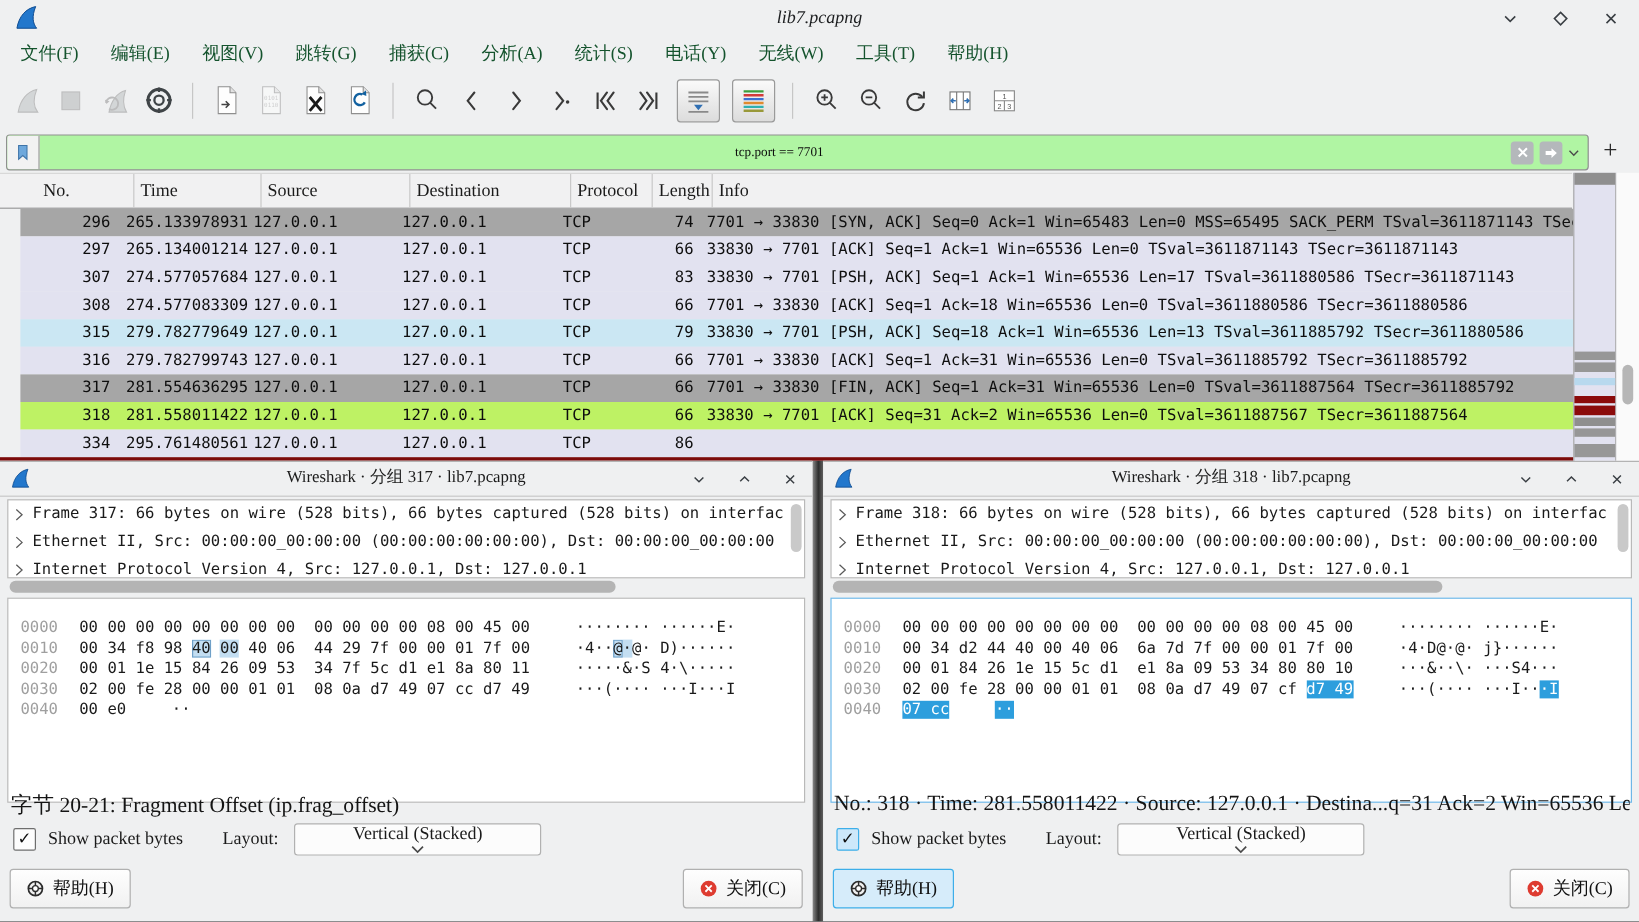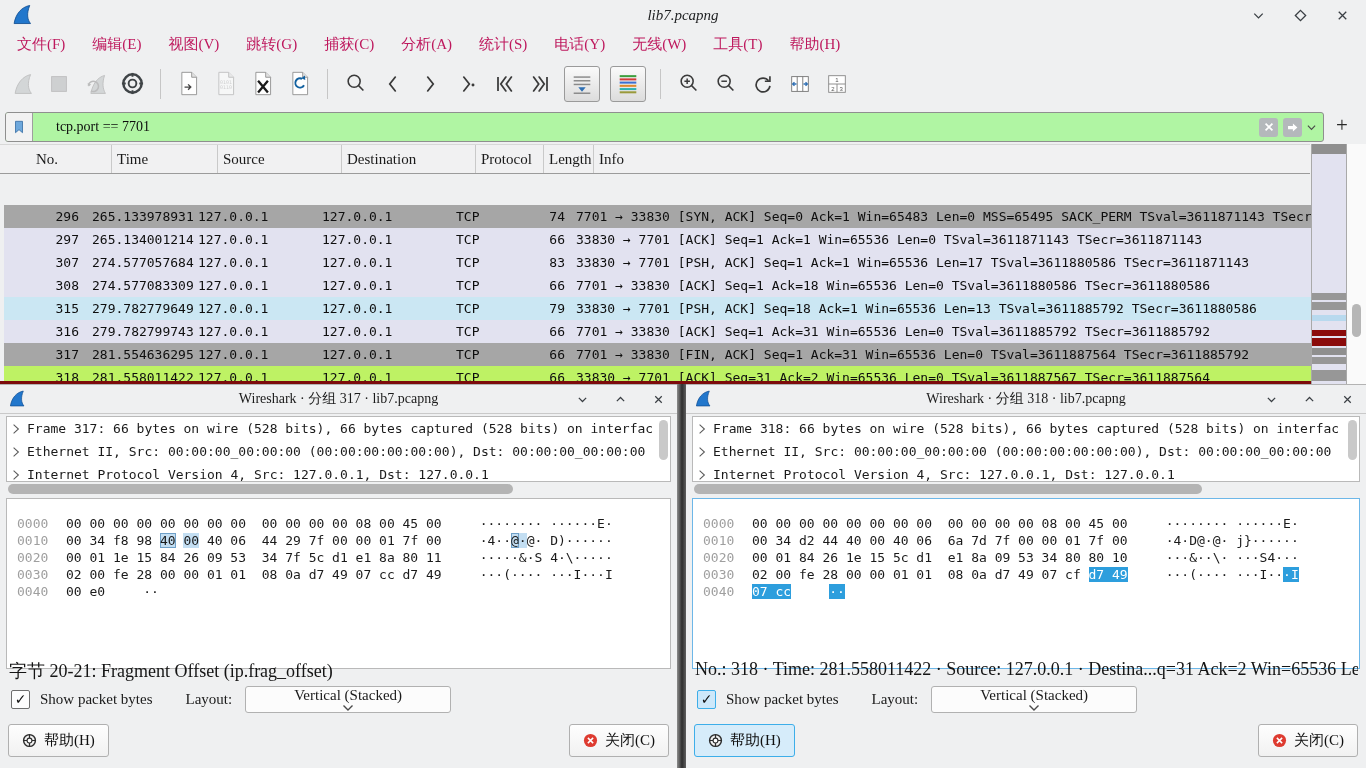--- a/index.html
+++ b/index.html
@@ -7,51 +7,51 @@
           font-family:"Liberation Serif",serif;color:#1a1a1a;}
   svg{display:block}
   
   #titlebar{position:absolute;top:0;left:0;right:0;height:30px;background:#eff0f1;font-style:italic;}
   #main-logo{position:absolute;left:10px;top:3px;}
   #main-title{position:absolute;left:0;right:0;top:0;text-align:center;line-height:30px;font-size:15px;color:#1d1f21;}
   #main-winctl{position:absolute;right:16px;top:8px;display:flex;gap:27px;}
   .wbtn{width:15px;height:15px;display:flex;align-items:center;justify-content:center;}
   
   #menubar{position:absolute;top:30px;left:0;right:0;height:29px;display:flex;align-items:center;
-           padding-left:11px;gap:15px;font-size:15px;color:#be185d;}
+           padding-left:11px;gap:15px;font-size:15px;color:#14532d;}
   .menu-item{padding:2px 6px;white-space:nowrap;}
   
   #toolbar{position:absolute;top:59px;left:0;right:0;height:49px;display:flex;align-items:center;
            padding-left:8px;gap:10px;}
   .tbtn{width:27px;height:27px;display:flex;align-items:center;justify-content:center;}
   .tbtn.disabled{opacity:.5;}
   .tbtn.pressed{width:34px;height:34px;border:1px solid #9a9a9a;border-radius:3px;
                 background:linear-gradient(#fafafa,#dcdcdc);}
   .tsep{width:1px;height:30px;background:#c6c6c6;margin:0 4px;}
   
   #filterbar{position:absolute;top:108px;left:0;right:0;height:36px;}
   #filterbox{position:absolute;left:5px;top:4px;width:1317px;height:28px;border:1px solid #8f8f8f;
              border-radius:3px;display:flex;align-items:center;overflow:hidden;}
   #bookmark{width:26px;align-self:stretch;background:#f2f2f2;border-right:1px solid #9e9e9e;
             display:flex;align-items:center;justify-content:center;}
-  #filtertext{flex:1;padding-left:23px;font-size:14px;color:#0c0c0c;white-space:nowrap;}
+  #filtertext{flex:1;padding-left:7px;font-size:11px;color:#0c0c0c;white-space:nowrap;text-align:center;}
   .fbtn{width:19px;height:19px;border-radius:3px;background:#b4b8bb;display:flex;align-items:center;
         justify-content:center;margin-right:5px;flex:none;}
   #fdrop{margin-right:7px;flex:none;display:flex;align-items:center;}
   #fplus{position:absolute;right:13px;top:4px;width:22px;height:28px;font-size:21px;color:#2a2a2a;
          text-align:center;line-height:26px;}
   
   #pheader{position:absolute;top:144px;left:0;width:1310px;height:30px;display:grid;
            grid-template-columns:84px 106px 124px 134px 68px 50px 1fr;background:#f1f1f2;
            border-bottom:1px solid #9b9b9b;border-top:1px solid #d8d8d8;font-size:15px;box-sizing:border-box;padding-left:28px;}
   .hcell{display:flex;align-items:center;padding-left:5px;border-right:1px solid #c9c9c9;
          overflow:hidden;white-space:nowrap;}
   .hcell:first-child{padding-left:8px;}
   .hcell:last-child{border-right:none;}
-  #prows{position:absolute;top:174px;left:4px;width:1325px;margin-top:31px;}
+  #prows{position:absolute;top:174px;left:17px;width:1325px;}
   .prow{height:23px;display:grid;grid-template-columns:84px 106px 124px 134px 68px 50px 1fr;
         font-family:"DejaVu Sans Mono",monospace;font-size:13px;line-height:23px;color:#0e0e0e;
         white-space:nowrap;}
   .prow>div{overflow:hidden;}
   .c-no{text-align:right;padding-right:9px;}
   .c-time,.c-src,.c-dst,.c-proto{padding-left:4px;}
   .c-len{text-align:right;padding-right:5px;}
   .c-info{padding-left:6px;}
   #redsliver{position:absolute;top:381px;left:0;width:1312px;height:3px;background:#7c0b0b;}
   

